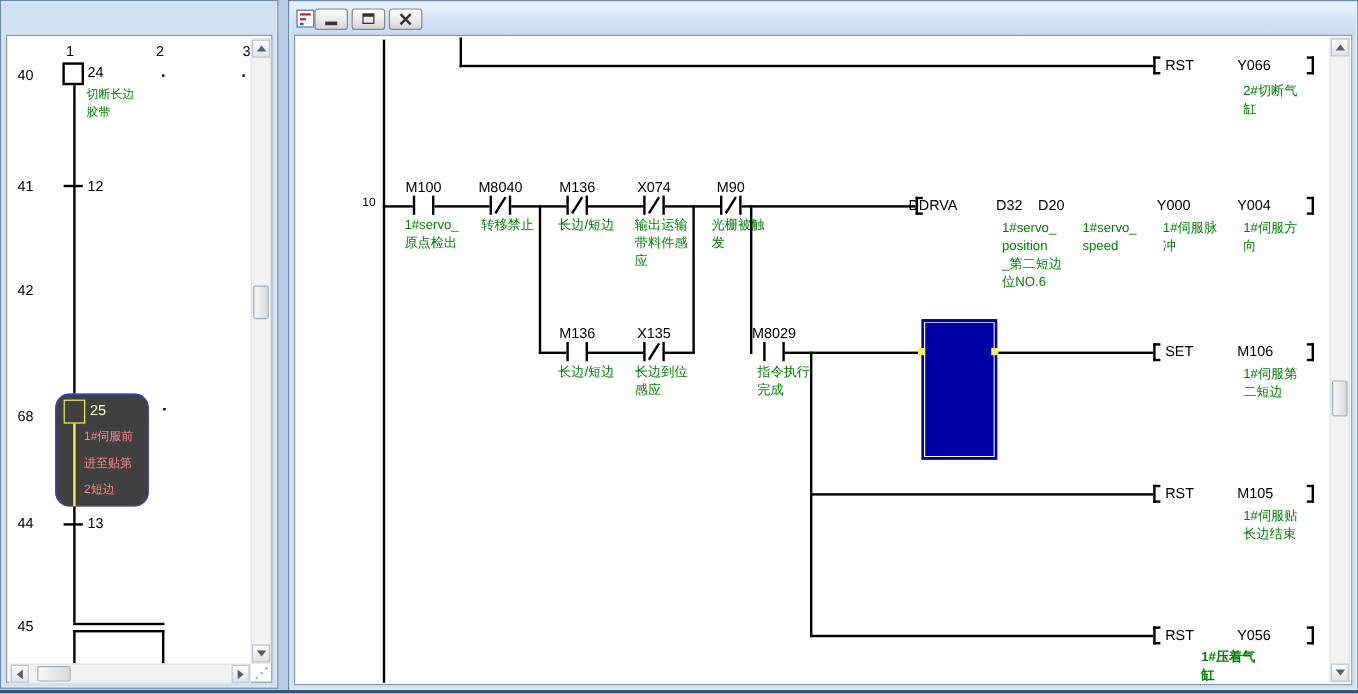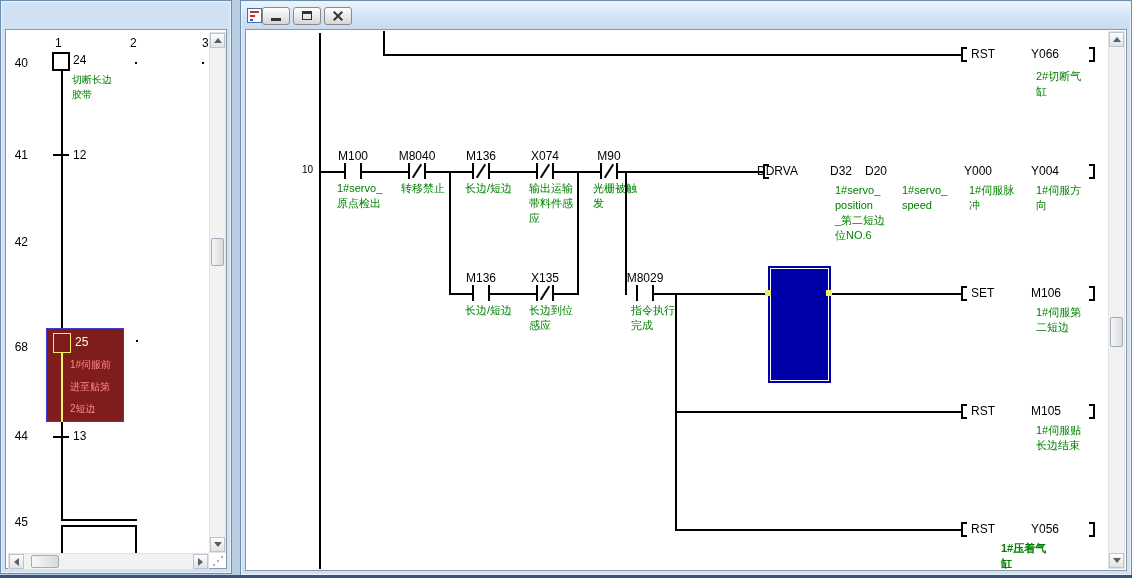--- a/index.html
+++ b/index.html
@@ -65,21 +65,21 @@
   .lbr { border-left:2px solid #000; border-top:2px solid #000; border-bottom:2px solid #000; }
   .rbr { border-right:2px solid #000; border-top:2px solid #000; border-bottom:2px solid #000; }
   .rnum { position:absolute; font-size:10px; color:#000; text-align:right; }
 
   
   .sfc-num { position:absolute; font-size:12px; color:#000; width:20px; text-align:right; }
   .sfc-lbl { position:absolute; font-size:12px; color:#000; }
   .sfc-box { position:absolute; width:18px; height:19px; border:2px solid #000; background:#fff; }
   .sfc-cmt { position:absolute; font-size:10px; line-height:15px; color:#008000; white-space:pre-line; }
   .dot { position:absolute; width:2px; height:2px; background:#000; }
-  .sel { position:absolute; background:#7f1d1d; box-shadow:inset 0 0 0 1px #3c3cc8; }
+  .sel { position:absolute; background:#404040; box-shadow:inset 0 0 0 1px #3c3cc8;border-radius:12px; }
   .cursor-box { position:absolute; background:#0000a8; border:2px solid #0000a8;
                 box-shadow:inset 0 0 0 1px #fff; }
   .ymark { position:absolute; width:6px; height:6px; background:#f0f060; }
 </style>
 </head>
 <body>
 
 <div class="window" style="left:0;top:0;width:232px;height:574px;">
   <div class="client">
 

